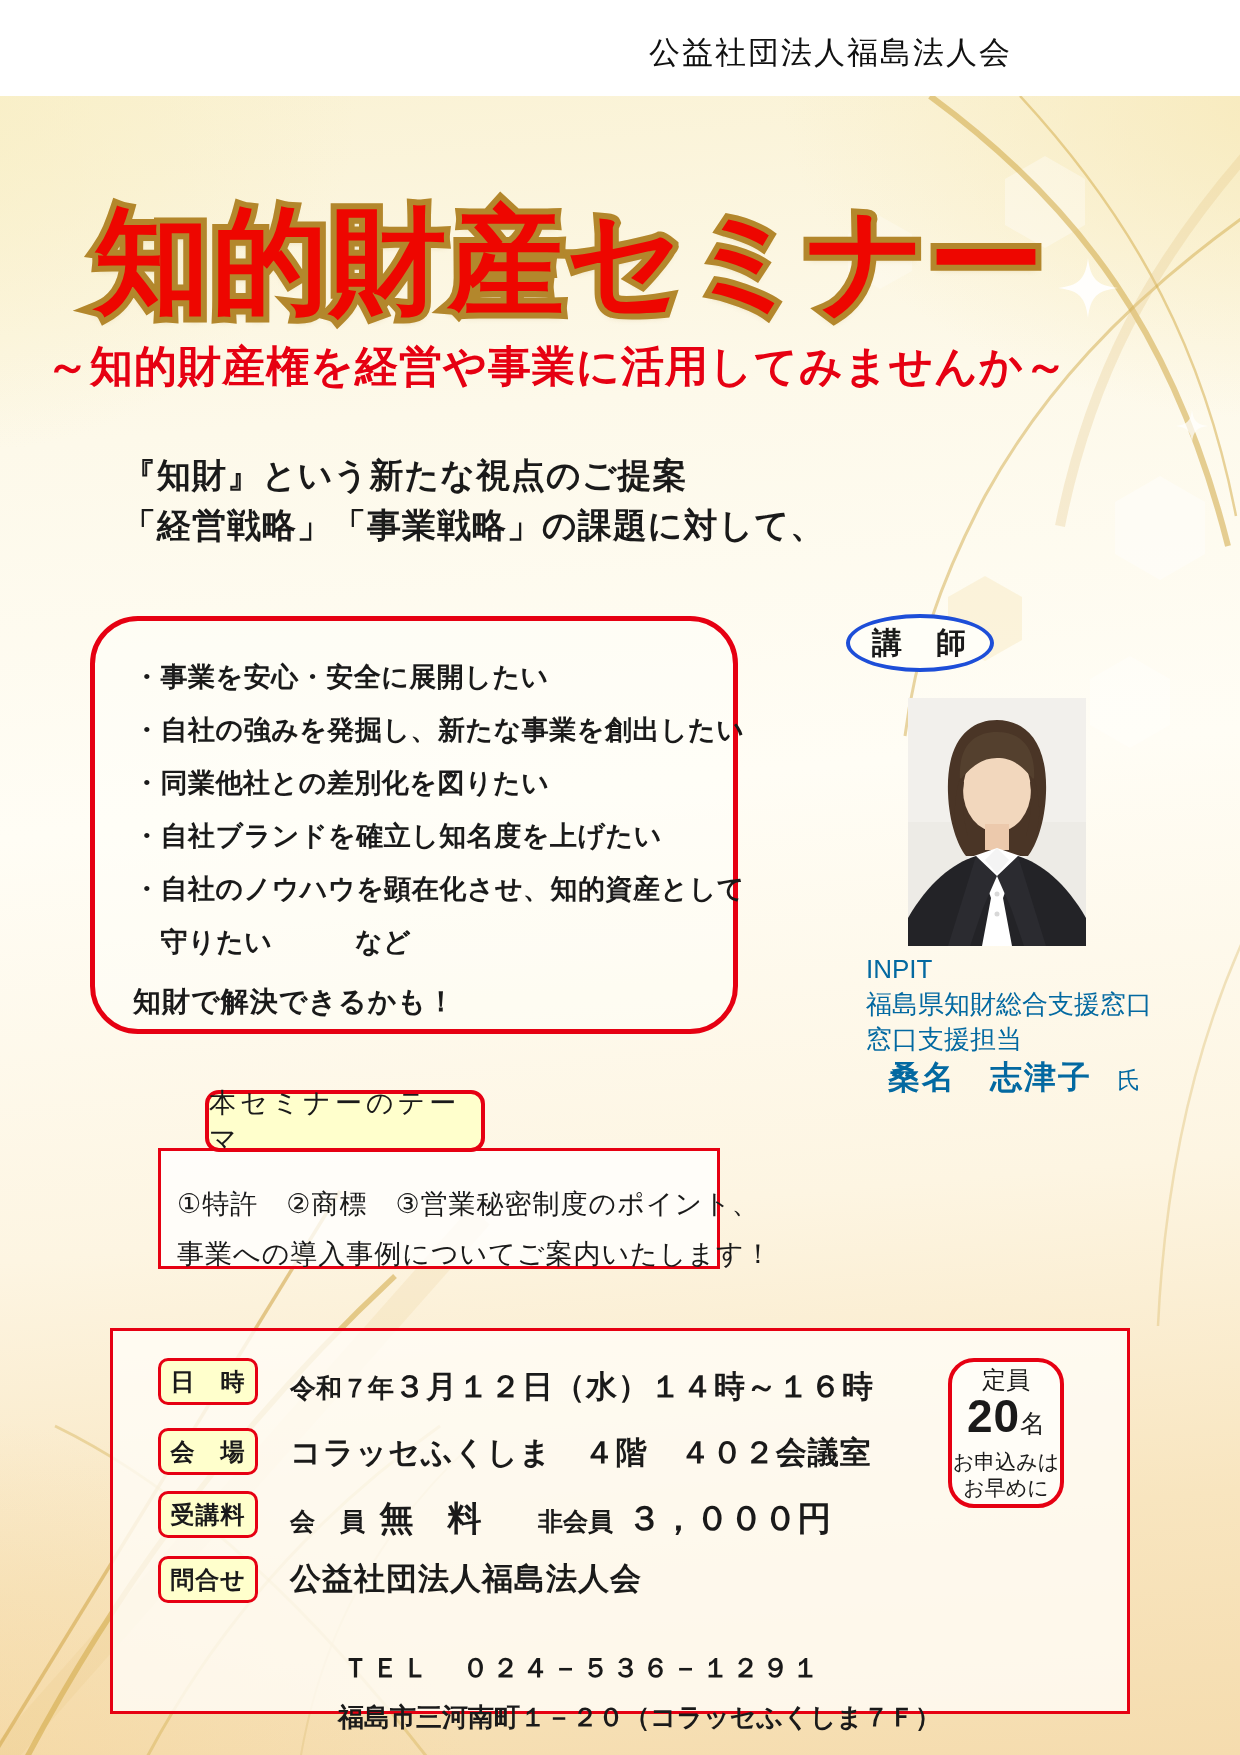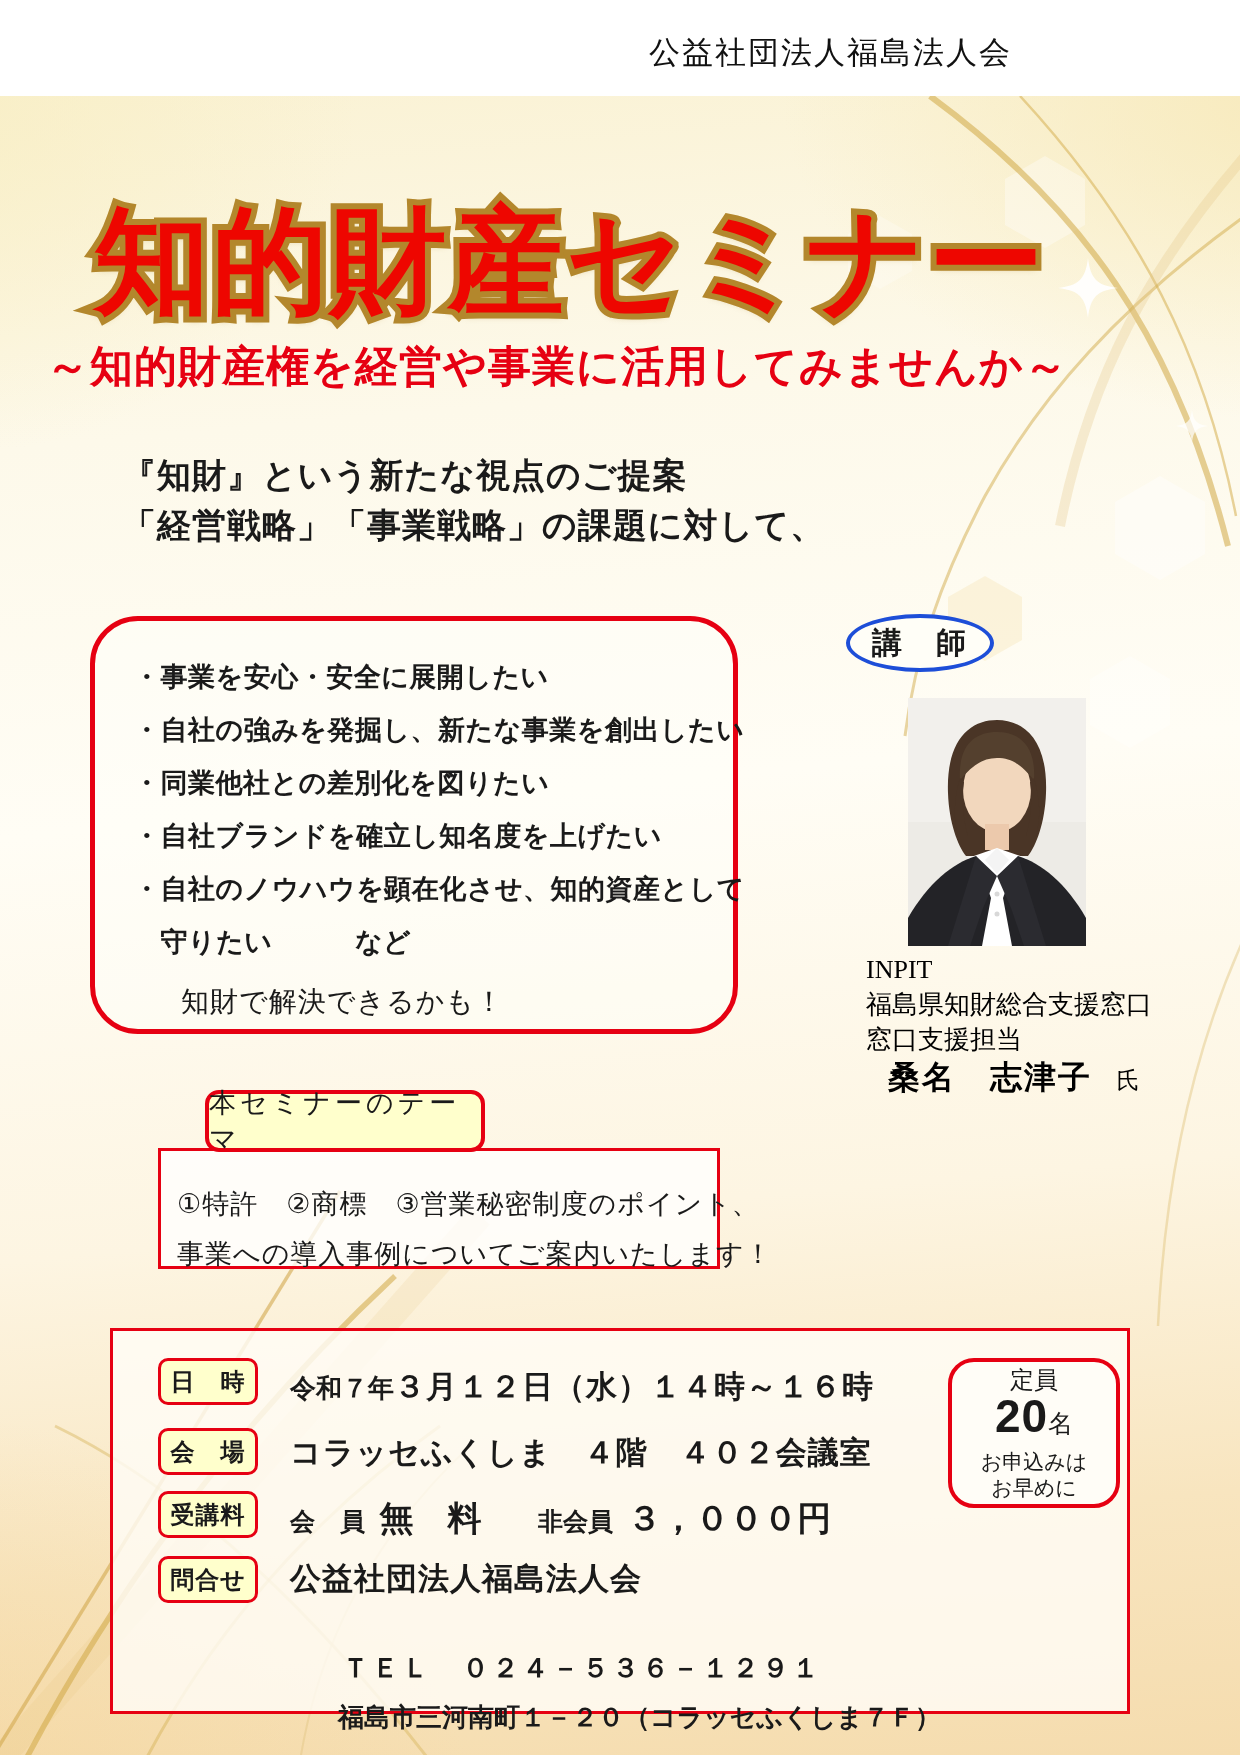--- a/index.html
+++ b/index.html
@@ -27,30 +27,30 @@
 
   .subtitle { position:absolute; left:0; top:338px; width:1114px; text-align:center;
     font-size:43px; font-weight:900; color:#e60012; letter-spacing:1px; white-space:nowrap; }
 
   .intro { position:absolute; left:122px; top:450px; font-size:34px; font-weight:800; line-height:50px; letter-spacing:1px; }
 
   .needs-box { position:absolute; left:90px; top:616px; width:648px; height:418px;
     border:5px solid #e60012; border-radius:48px; background:rgba(255,255,250,.45);
     padding:30px 16px 0 38px; }
   .needs-item { font-size:27px; font-weight:800; line-height:53px; letter-spacing:0.5px; white-space:nowrap; }
-  .needs-conclusion { margin-top:14px; font-size:28px; font-weight:400; letter-spacing:1px;margin-left:48px; }
+  .needs-conclusion { margin-top:14px; font-size:28px; font-weight:700; letter-spacing:1px; }
 
   .lecturer-badge { position:absolute; left:846px; top:614px; width:148px; height:58px;
     border:4px solid #1d4ed8; border-radius:50%; background:#fffef7;
     display:flex; align-items:center; justify-content:center;
     font-size:30px; font-weight:700; letter-spacing:2px; }
 
   .photo { position:absolute; left:908px; top:698px; width:178px; height:248px; overflow:hidden; }
 
-  .lecturer-info { position:absolute; left:866px; top:952px; font-size:26px; line-height:35px; color:#000000;font-family:Liberation Serif, serif; }
+  .lecturer-info { position:absolute; left:866px; top:952px; font-size:26px; line-height:35px; color:#0369a1; }
   .lecturer-name-row { margin-top:3px; margin-left:22px; }
   .lecturer-name { font-size:32px; font-weight:800; letter-spacing:2px; }
   .lecturer-honorific { font-size:23px; margin-left:18px; }
 
   .theme-label { position:absolute; left:205px; top:1090px; width:280px; height:62px; z-index:2;
     background:#ffffcc; border:4px solid #e60012; border-radius:14px;
     display:flex; align-items:center; justify-content:center;
     font-size:27px; letter-spacing:4px; }
   .theme-box { position:absolute; left:158px; top:1148px; width:562px; height:121px; z-index:1;
     border:3px solid #e60012; background:rgba(255,255,255,.78);
@@ -73,21 +73,21 @@
   .date-main { font-size:31px; font-weight:800; letter-spacing:1px; }
   .val-venue { top:1432px; font-size:31px; font-weight:800; letter-spacing:1px; }
   .val-fee { top:1496px; }
   .fee-sub { font-size:25px; font-weight:700;text-align:right; }
   .fee-big { font-size:34px; font-weight:800; margin:0 10px; }
   .fee-gap { margin-left:42px; }
   .val-contact { top:1558px; font-size:31px; font-weight:800; letter-spacing:1px; }
   .val-address { position:absolute; left:338px; top:1700px; font-size:26px; font-weight:600; white-space:nowrap; }
   .val-tel { position:absolute; left:342px; top:1650px; font-size:27px; font-weight:600; letter-spacing:3px; white-space:nowrap; }
 
-  .capacity-box { position:absolute; left:948px; top:1358px; width:172px; height:150px;
+  .capacity-box { position:absolute; left:948px; top:1358px; width:116px; height:150px;
     border:4px solid #e60012; border-radius:26px; background:#fffdf7;
     display:flex; flex-direction:column; align-items:center; justify-content:center; }
   .cap-title { font-size:24px; line-height:28px; }
   .cap-num-row { line-height:44px; }
   .cap-num { font-size:46px; font-weight:600; letter-spacing:1px; }
   .cap-unit { font-size:25px; }
   .cap-note { font-size:21px; line-height:26px; }
 </style>
 </head>
 <body>

